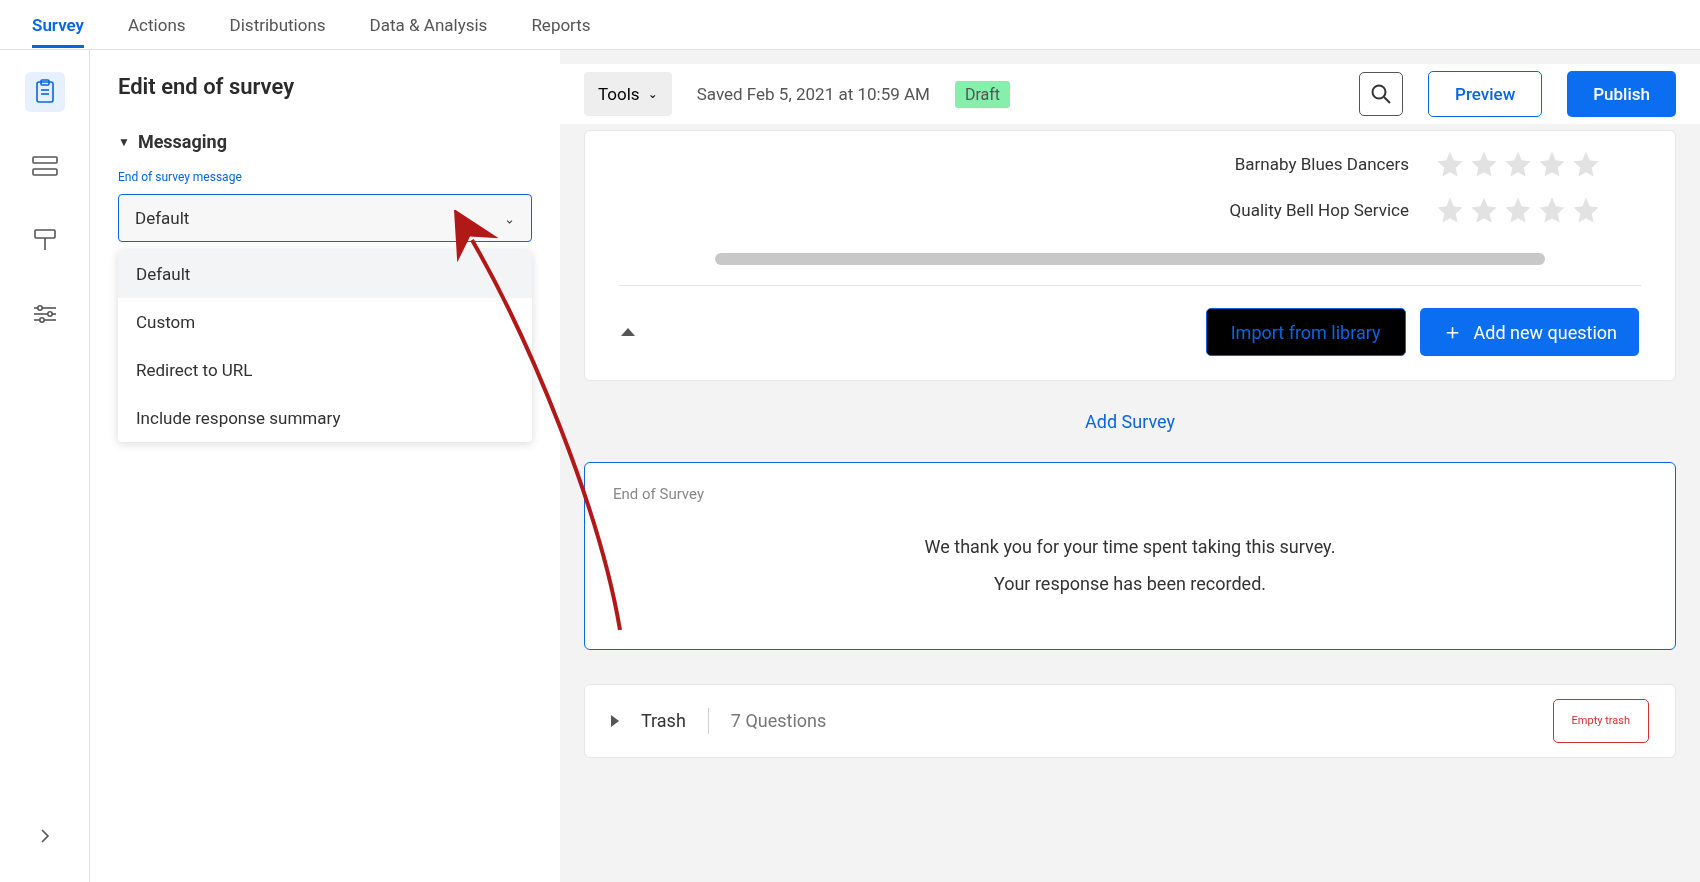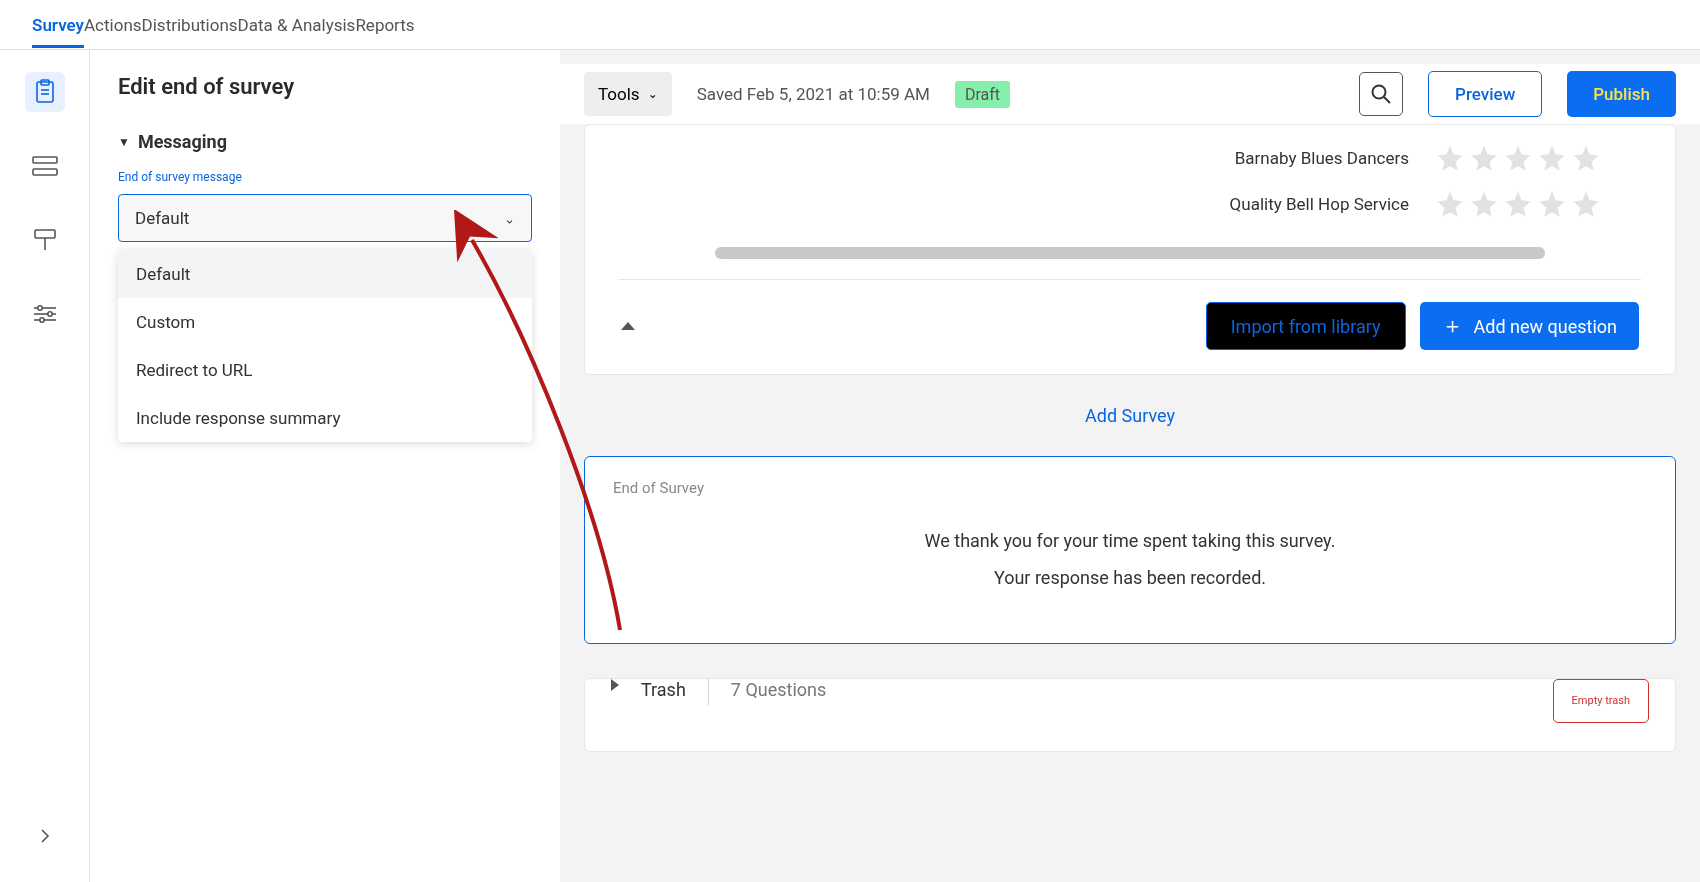--- a/index.html
+++ b/index.html
@@ -8,21 +8,21 @@
     --text:#323232;
     --muted:#727272;
     --border:#e0e0e0;
     --light-border:#d8d8d8;
     --panel-bg:#f3f3f3;
     --red:#d32f2f;
   }
   *{box-sizing:border-box;font-family:-apple-system,BlinkMacSystemFont,"Segoe UI",Roboto,Helvetica,Arial,sans-serif;}
   html,body{margin:0;padding:0;width:1700px;height:882px;background:#fff;color:var(--text);}
   
-  .topnav{display:flex;align-items:center;height:50px;padding:16px 32px;border-bottom:1px solid var(--border);}
+  .topnav{display:flex;align-items:center;height:50px;padding:16px 32px;border-bottom:1px solid var(--border);gap:44px;}
   .topnav a{font-size:17px;color:#555;text-decoration:none;padding:13px 0 10px;border-bottom:3px solid transparent;cursor:pointer;}
   .topnav a.active{color:var(--blue);font-weight:600;border-bottom-color:var(--blue);}
   
   .body{display:flex;height:calc(100% - 50px);}
   
   .rail{width:90px;border-right:1px solid var(--border);display:flex;flex-direction:column;align-items:center;padding-top:22px;gap:34px;position:relative;}
   .rail .icon-btn{width:40px;height:40px;border-radius:6px;display:flex;align-items:center;justify-content:center;cursor:pointer;}
   .rail .icon-btn.active{background:#e6f0ff;}
   .rail svg{stroke:#555;fill:none;stroke-width:1.6;}
   .rail .icon-btn.active svg{stroke:var(--blue);}
@@ -40,41 +40,41 @@
   .dropdown .opt.sel{background:#f3f4f5;}
   
   .main{flex:1;background:var(--panel-bg);position:relative;overflow:hidden;}
   .toolbar{height:60px;background:#fff;display:flex;align-items:center;padding:0 24px;gap:25px;margin:14px 0 0;}
   .tools-btn{background:#eeeeee;border:none;border-radius:4px;height:44px;padding:0 14px;display:flex;align-items:center;gap:8px;font-size:17px;cursor:pointer;}
   .saved{color:#555;font-size:17px;}
   .badge{background:#86efac;color:#555;border-radius:3px;padding:4px 10px;font-size:16px;}
   .toolbar .spacer{flex:1;}
   .icon-square{width:44px;height:44px;border:1.5px solid #555;border-radius:5px;display:flex;align-items:center;justify-content:center;cursor:pointer;}
   .btn-outline{height:46px;padding:0 26px;border:1.5px solid var(--blue);color:var(--blue);background:#fff;border-radius:5px;font-size:17px;font-weight:500;cursor:pointer;}
-  .btn-primary{height:46px;padding:8px 26px;border:none;background:var(--blue-bright);color:#fde047;border-radius:5px;font-size:17px;font-weight:500;cursor:pointer;}
+  .btn-primary{height:46px;padding:8px 26px;border:none;background:var(--blue-bright);color:#ffffff;border-radius:5px;font-size:17px;font-weight:500;cursor:pointer;}
   
   .cardwrap{padding:0 24px;}
-  .qcard{background:#fff;border-radius:6px;border:1px solid #e6e6e6;padding:0 0 24px;margin-top:0;}
+  .qcard{background:#fff;border-radius:6px;border:1px solid #e6e6e6;padding:0 0 24px;margin-top:6px;}
   .qbody{background:#fff;margin:0 34px;border-bottom:1px solid #e5e5e5;padding:10px 0 20px;}
   .qrow{display:flex;align-items:center;justify-content:flex-end;gap:26px;padding:8px 40px 8px 0;}
   .qrow .label{font-size:17px;color:#333;}
   .stars{display:flex;gap:4px;}
   .stars svg{width:30px;height:30px;fill:#e2e2e2;}
   .slider-track{height:12px;background:#c8c8c8;border-radius:6px;margin:20px 96px 0;}
   .qactions{display:flex;align-items:center;gap:14px;padding:22px 36px 0;position:relative;}
   .caret-up{width:0;height:0;border-left:7px solid transparent;border-right:7px solid transparent;border-bottom:8px solid #555;margin-right:auto;cursor:pointer;}
   .btn-outline-sm{height:48px;padding:0 24px;border:1.5px solid var(--blue);color:var(--blue);background:#000000;border-radius:5px;font-size:18px;cursor:pointer;}
   .btn-primary-sm{height:48px;padding:0 22px;border:none;background:var(--blue-bright);color:#fff;border-radius:5px;font-size:18px;display:flex;align-items:center;gap:10px;cursor:pointer;}
   .addblock{display:flex;justify-content:center;padding:30px 0;}
   .addblock a{color:var(--blue);font-size:18px;text-decoration:none;cursor:pointer;}
   .eos-card{background:#fff;border:1.8px solid var(--blue);border-radius:6px;margin:0 24px;padding:22px 28px 42px;}
   .eos-card .title{font-size:15px;color:#888;margin-bottom:30px;}
   .eos-card .msg{text-align:center;font-size:18px;color:#333;line-height:1.6;}
   .eos-card .msg p{margin:8px 0;}
-  .trashbar{background:#fff;border:1px solid #e6e6e6;border-radius:6px;margin:34px 24px 0;height:74px;display:flex;padding:0 26px;gap:22px;}
+  .trashbar{background:#fff;border:1px solid #e6e6e6;border-radius:6px;margin:34px 24px 0;height:74px;display:flex;align-items:center;padding:0 26px;gap:22px;}
   .trashbar .tri{width:0;height:0;border-top:6px solid transparent;border-bottom:6px solid transparent;border-left:8px solid #555;cursor:pointer;}
   .trashbar .trash{font-size:18px;color:#333;}
   .trashbar .divider{width:1px;height:26px;background:#d0d0d0;}
   .trashbar .count{font-size:18px;color:#777;}
   .trashbar .spacer{flex:1;}
   .btn-danger-outline{height:44px;padding:0 18px;border:1.5px solid var(--red);color:var(--red);background:#fff;border-radius:5px;font-size:11px;cursor:pointer;}
   
   .annot-arrow{position:absolute;top:210px;left:410px;pointer-events:none;z-index:50;}
 </style>
 </head>

